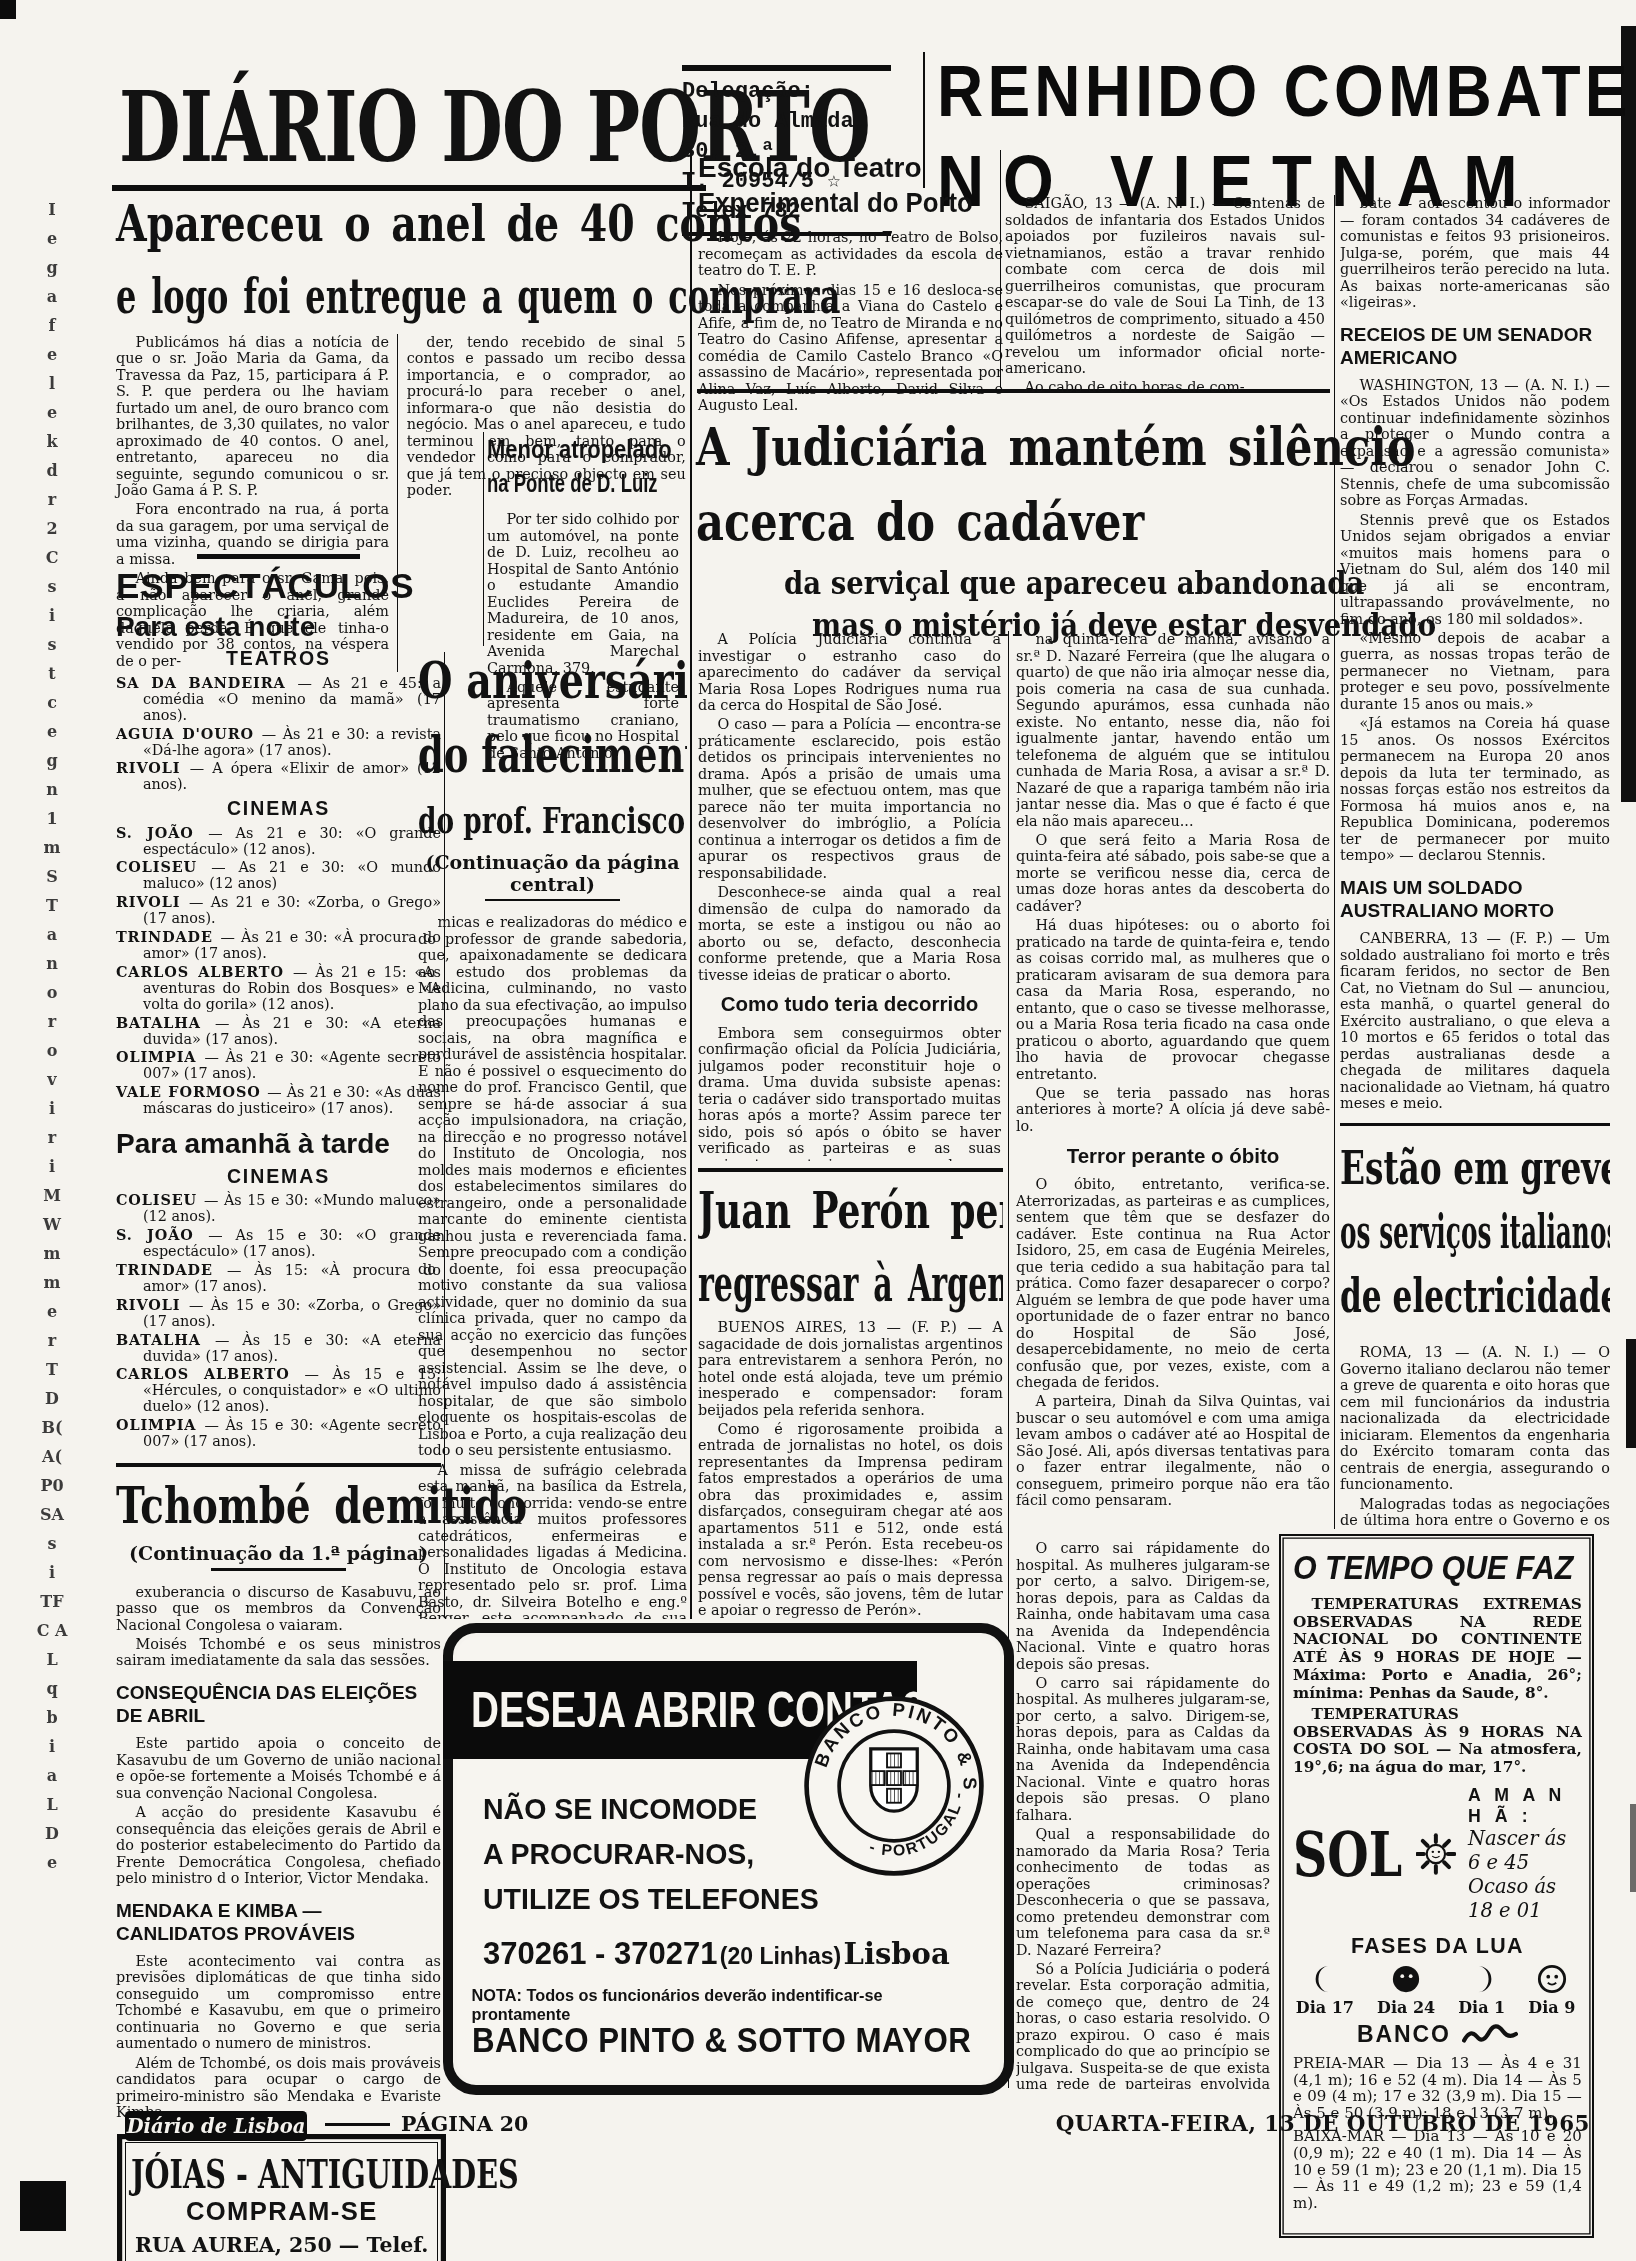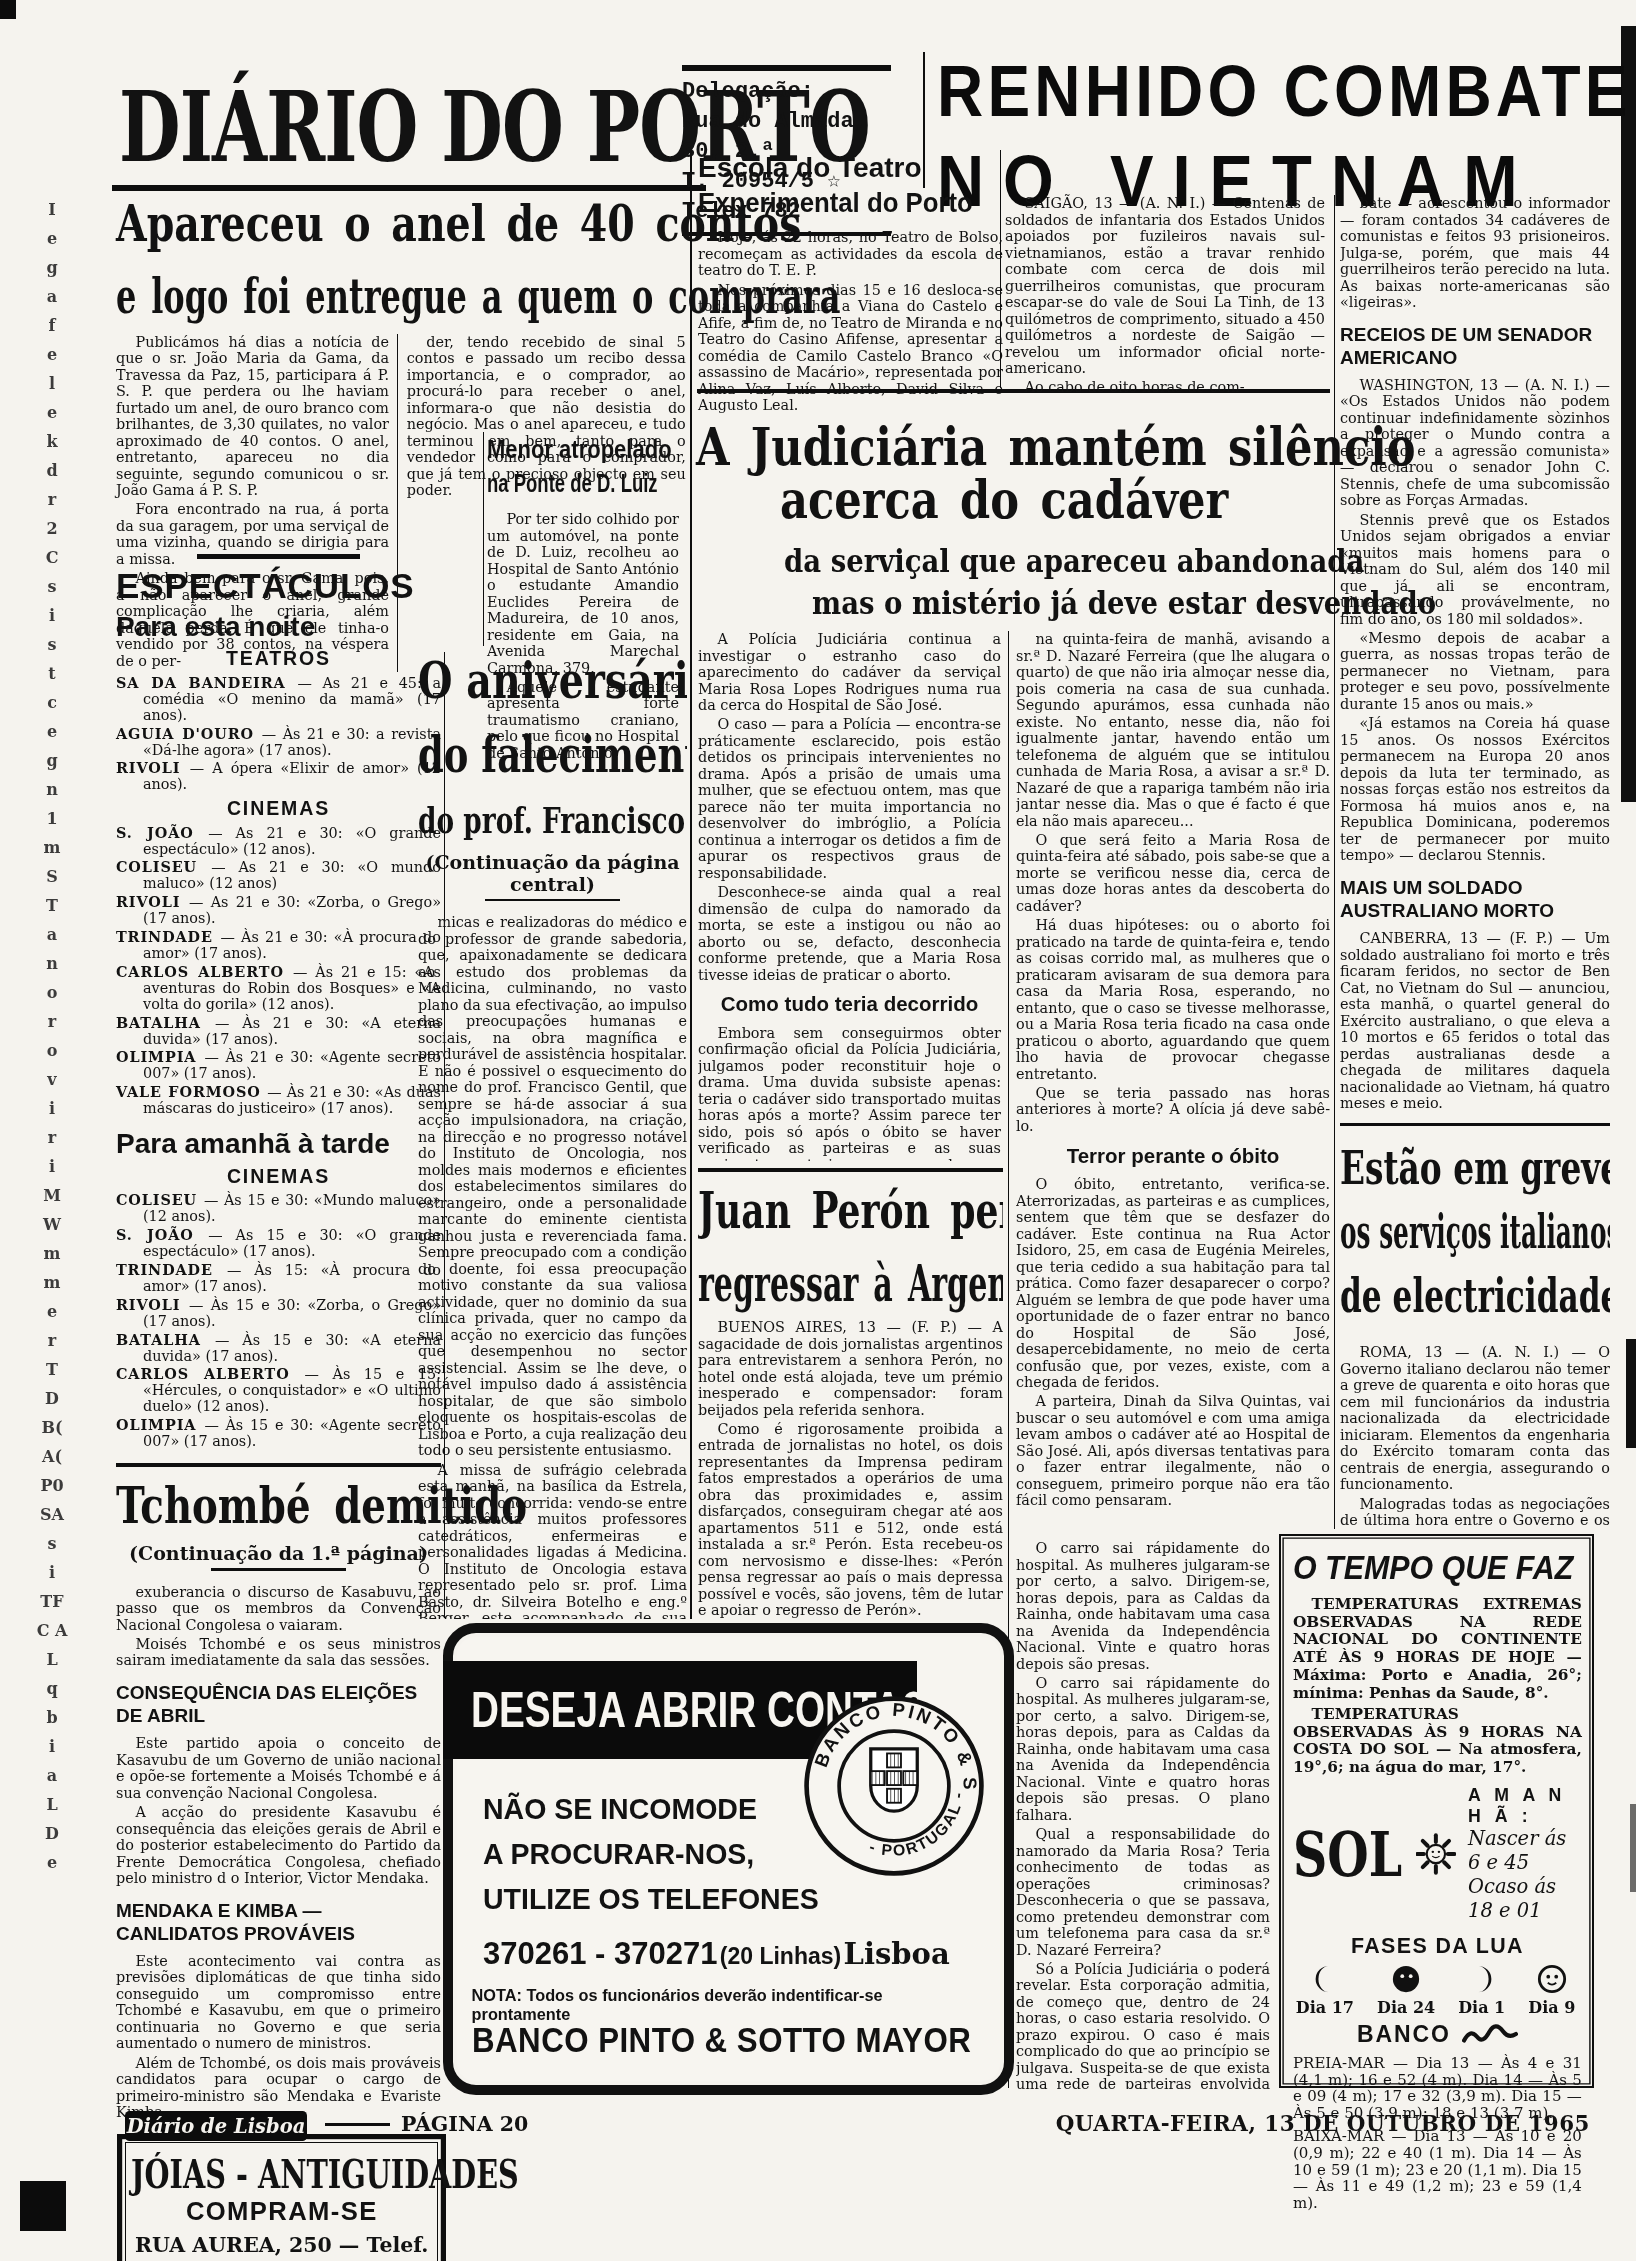--- a/index.html
+++ b/index.html
@@ -86,21 +86,21 @@
   #banco .phones{position:absolute;left:30px;top:303px;white-space:nowrap;}
   #banco .phones .num{font-family:"Liberation Sans",sans-serif;font-weight:bold;font-size:31px;}
   #banco .phones .lin{font-family:"Liberation Sans",sans-serif;font-weight:bold;font-size:23px;}
   #banco .phones .cit{font-weight:bold;font-size:29px;}
   #banco .nota{position:absolute;left:18.6px;top:353px;width:493px;font-family:"Liberation Sans",sans-serif;
                font-weight:bold;font-size:16.3px;}
   #banco .bank{position:absolute;left:18.6px;top:386px;width:502px;font-family:"Liberation Sans",sans-serif;
                font-weight:bold;font-size:34px;letter-spacing:0.5px;transform:scale(0.92,1.05);transform-origin:left top;white-space:nowrap;}
   #banco .logo{position:absolute;right:16.7px;top:60px;}
   
-  #tempo{position:absolute;left:1279px;top:1534px;width:315px;height:554px;border:2.8px solid #0e0e0e;
+  #tempo{position:absolute;left:1279px;top:1534px;width:315px;height:704px;border:2.8px solid #0e0e0e;
          box-shadow:0 0 0 1.4px #f5f3ee inset,0 0 0 2.8px #0e0e0e inset;padding:12px 10.2px 4.6px 12px;box-sizing:border-box;}
   #tempo .title{font-family:"Liberation Sans",sans-serif;font-weight:bold;font-style:italic;font-size:31px;
                 transform:scale(0.98,1.1);transform-origin:left top;white-space:nowrap;margin-bottom:12px;}
   #tempo .wp{font-size:15.3px;line-height:17.7px;font-weight:bold;text-align:justify;text-indent:18.6px;margin:0 0 3.7px 0;}
   .sol-row{display:flex;align-items:center;margin-top:8.4px;}
   .sol-word{font-weight:bold;font-size:50px;transform:scale(0.95,1.25);transform-origin:left center;}
   .aman{margin-left:12px;}
   .aman .lab{font-family:"Liberation Sans",sans-serif;font-weight:bold;font-size:17.7px;letter-spacing:4.6px;}
   .aman .it{font-style:italic;font-size:19.5px;line-height:24px;}
   .fases{font-family:"Liberation Sans",sans-serif;font-weight:bold;font-size:21.4px;text-align:center;
@@ -274,21 +274,21 @@
     <div class="greve-l"><span class="fitw" style="font-size:40px;transform:scale(0.62,1.15);">os serviços italianos</span></div>
     <div class="greve-l" style="margin-bottom:14px;"><span class="fitw" style="font-size:40px;transform:scale(0.78,1.15);">de electricidade</span></div>
     <div>
         <p class="para">ROMA, 13 — (A. N. I.) — O Governo italiano declarou não temer a greve de quarenta e oito horas que cem mil funcionários da industria nacionalizada da electricidade iniciaram. Elementos da engenharia do Exército tomaram conta das centrais de energia, assegurando o funcionamento.</p>
         <p class="para">Malogradas todas as negociações de última hora entre o Governo e os dirigentes sindicais, o presidente do Conselho, Aldo Moro, com invulgar firmeza, tomou todas as disposições necessárias para que a greve não paralisasse a nação. Assim, o ministro da Defesa, Giulio Andreotti, deu ordem para que 2100 soldados de engenharia tomassem conta das centrais, onde, entretanto, haviam permanecido alguns funcionários que não aderiram à greve.</p>
       </div>
   </div>
 
   <div id="jud-hl">
     <div><span class="fitw" style="font-size:45px;transform:scale(0.96,1.15);word-spacing:6.5px;">A Judiciária mantém silêncio</span></div>
-    <div style="text-align:center;"><span class="fitw" style="font-size:45px;transform:scale(0.96,1.15);word-spacing:6.5px;">acerca do cadáver</span></div>
+    <div style="margin-top:22px;"><span class="fitw" style="font-size:45px;transform:scale(0.96,1.15);word-spacing:6.5px;">acerca do cadáver</span></div>
     <div style="margin-top:18.6px;margin-left:88px;"><span class="fitw" style="font-size:29px;transform:scale(0.95,1.1);">da serviçal que apareceu abandonada</span></div>
     <div style="margin-top:8.4px;margin-left:116px;"><span class="fitw" style="font-size:29px;transform:scale(0.95,1.1);">mas o mistério já deve estar desvendado</span></div>
   </div>
   <div class="rule-v" style="left:1008px;top:631px;width:1.4px;height:1457px;"></div>
   <div id="jud-c1">
     <div>
         <p class="para">A Polícia Judiciária continua a investigar o estranho caso do aparecimento do cadáver da serviçal Maria Rosa Lopes Rodrigues numa rua da cerca do Hospital de São José.</p>
         <p class="para">O caso — para a Polícia — encontra-se práticamente esclarecido, pois estão detidos os principais intervenientes no drama. Após a prisão de umais uma mulher, que se efectuou ontem, mas que parece não ter muita importancia no desenvolver do imbróglio, a Polícia continua a interrogar os detidos a fim de apurar os respectivos graus de responsabilidade.</p>
         <p class="para">Desconhece-se ainda qual a real dimensão de culpa do namorado da morta, se este a instigou ou não ao aborto ou se, defacto, desconhecia conforme pretende, que a Maria Rosa tivesse ideias de praticar o aborto.</p>
       </div>

